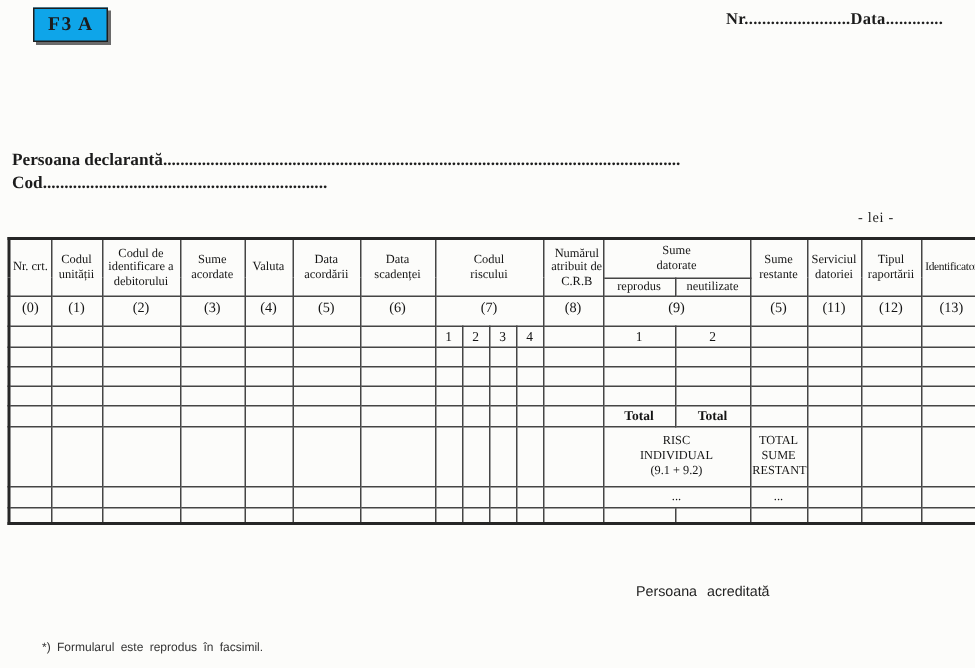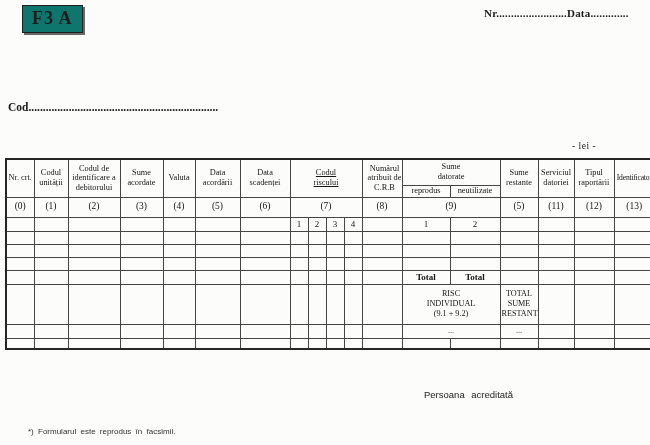--- a/index.html
+++ b/index.html
@@ -7,22 +7,22 @@
     width:650px;height:445px;position:relative;overflow:hidden;
     background:#fcfcfa;color:#1c1c1c;
     font-family:"Liberation Serif", serif;
   }
   .abs{position:absolute;}
   
   .form-code{
     left:22px;top:5px;padding:2px 9px 3px;
     border:1.6px solid #1e1e1e;
     box-shadow:2px 2px 0 #6a6a6a;
-    font-weight:bold;font-size:18px;letter-spacing:1px;
-    background:#0f766e;
+    font-weight:bold;font-size:13px;letter-spacing:1px;
+    background:#0ea5e9;
   }
   .nr-data{left:484px;top:7px;font-weight:bold;font-size:11px;letter-spacing:.2px;}
   .title-block{left:60px;top:55px;width:590px;text-align:center;
     font-family:"Liberation Sans", sans-serif;font-weight:bold;}
   .title-line{font-size:10px;letter-spacing:.2px;}
   .subtitle-line{font-size:9.5px;margin-top:8px;}
   .declarant-block{left:8px;top:100px;font-weight:bold;font-size:11.5px;line-height:15px;width:640px;}
   .lei-note{left:572px;top:141px;font-size:9.5px;letter-spacing:.5px;}
   
   table.risk{
@@ -38,21 +38,21 @@
   tr.hdr-main{height:26px;}
   tr.hdr-sub{height:12px;}
   tr.idx{height:20px;font-size:9.5px;}
   tr.subidx{height:14px;font-size:9px;}
   tr.body-empty{height:13px;}
   tr.total-row{height:14px;}
   tr.risc-row{height:40px;}
   tr.dots-row{height:14px;}
   tr.last-row{height:11px;}
   .wrapped{display:inline-block;}
-  .w36{width:36px;text-decoration:underline;} .w42{width:42px;} .w58{width:58px;}
+  .w36{width:36px;} .w42{width:42px;} .w58{width:58px;}
   .total-cell{font-weight:bold;font-size:9px;}
   .small-hd{font-size:7.6px;letter-spacing:-.2px;}
   .caps{font-size:8.2px;}
   
   .accredited{left:424px;top:389px;font-family:"Liberation Sans", sans-serif;
     font-size:9.5px;word-spacing:4px;color:#222;}
   .footnote{left:28px;top:427px;font-family:"Liberation Sans", sans-serif;
     font-size:8px;color:#333;word-spacing:2px;}
 </style>
 </head>
@@ -61,20 +61,21 @@
 <div class="abs form-code">
   <span>F3 A</span>
 </div>
 
 <div class="abs nr-data">Nr........................Data.............</div>
 
 <div class="abs title-block">
 </div>
 
 <div class="abs declarant-block">
+  <div>Persoana declarantă........................................................................................................................</div>
   <div>Cod..................................................................</div>
 </div>
 
 <div class="abs lei-note">- lei -</div>
 
 <table class="risk">
   <colgroup>
     <col style="width:28px">
       <col style="width:34px">
       <col style="width:52px">

